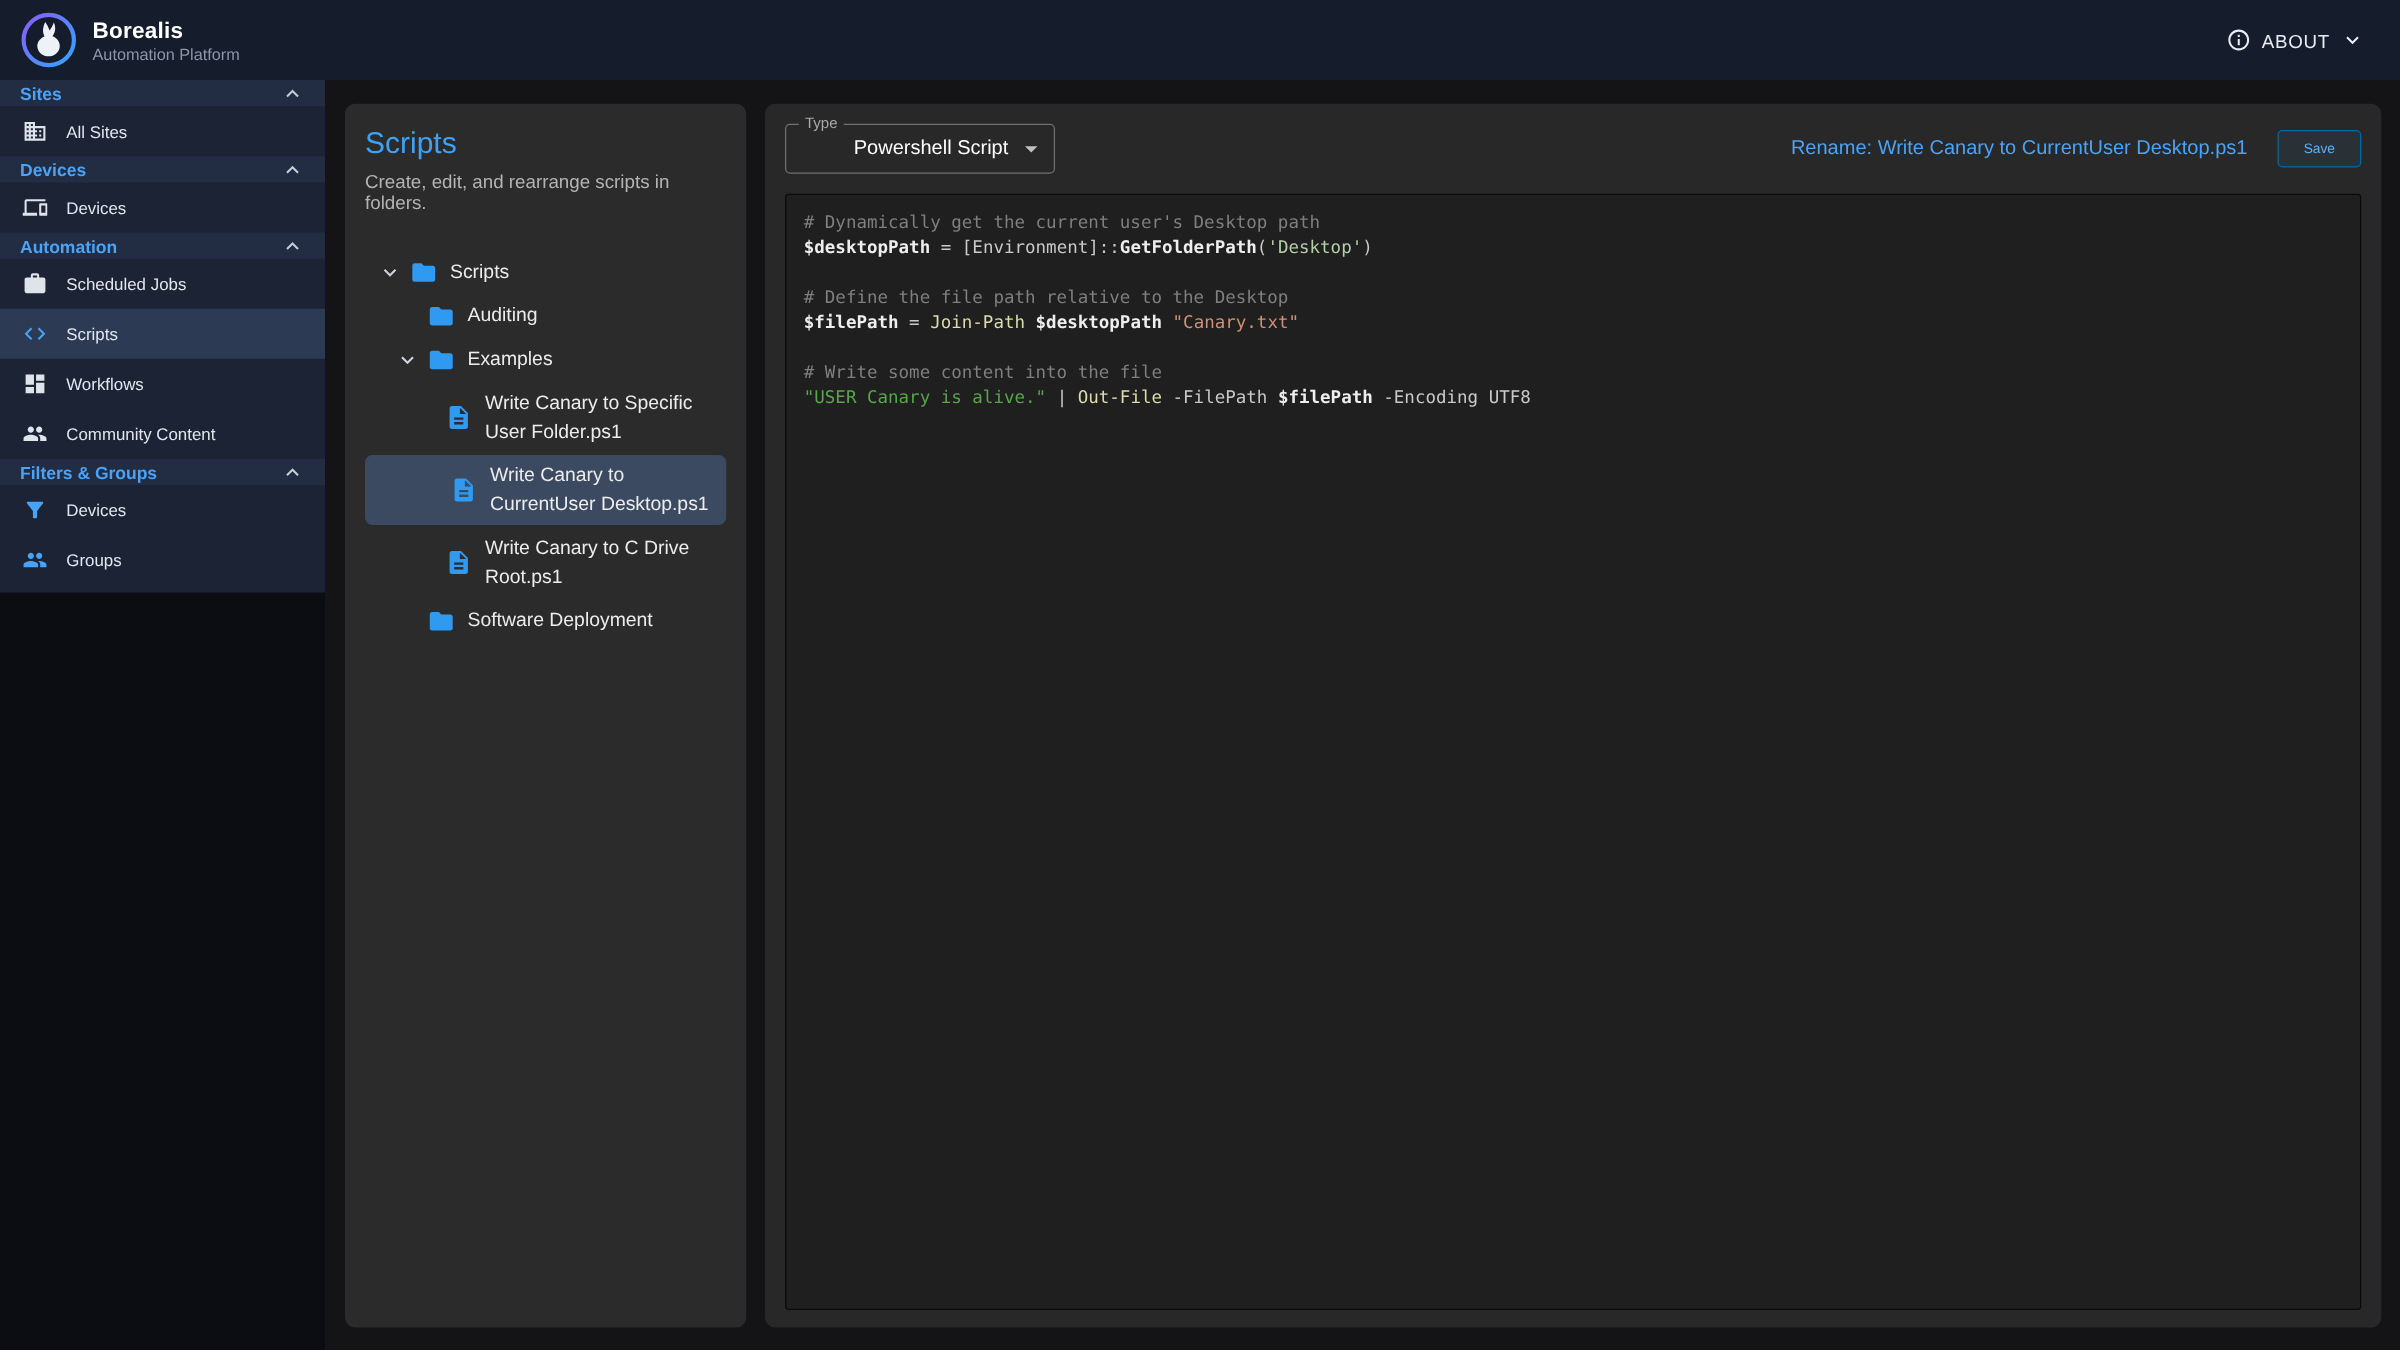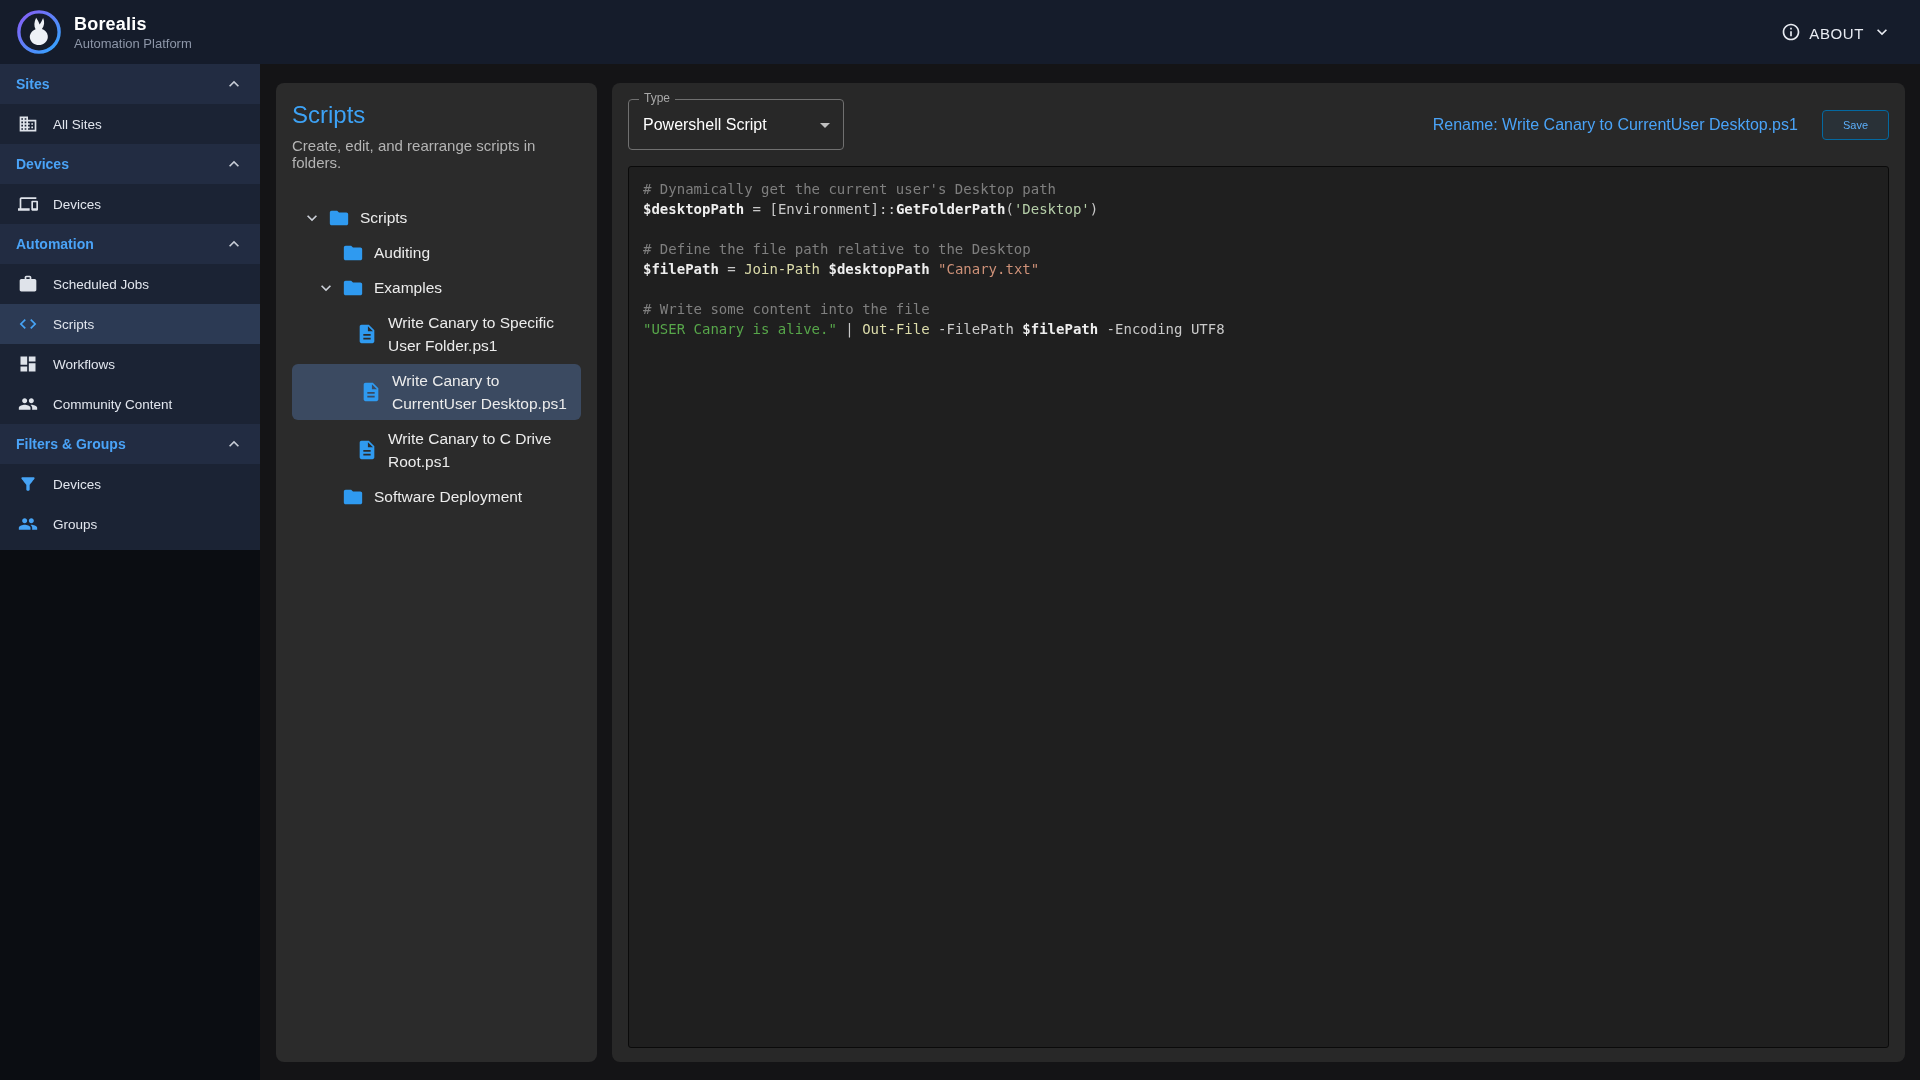--- a/index.html
+++ b/index.html
@@ -32,21 +32,21 @@
   .icon-20 svg { width: 20px; height: 20px; }
   .icon-24 svg { width: 24px; height: 24px; }
 
   
   .body-row { display: flex; flex: 1; min-height: 0; }
 
   
   .sidebar { width: 260px; flex: 0 0 260px; background: #0b0d12; }
   .sidebar-nav { background: #1b2334; padding-bottom: 6px; }
   .nav-section-header {
-    height: 40px; display: flex; align-items: center; justify-content: space-between;
+    height: 21px; display: flex; align-items: center; justify-content: space-between;
     padding: 0 16px; background: #222c42;
     color: #4aa3f7; font-size: 14px; font-weight: 700; cursor: pointer;
   }
   .nav-section-header .icon { color: #c7ccd6; }
   .nav-item {
     height: 40px; display: flex; align-items: center; gap: 15px;
     padding: 0 12px 0 18px; font-size: 13.5px; color: #e2e6ee; cursor: pointer;
   }
   .nav-item .icon { color: #dfe3ea; }
   .nav-icon svg { width: 20px; height: 20px; }
@@ -81,30 +81,30 @@
   .tree-label { font-size: 15.5px; line-height: 23px; color: #ececec; }
   .tree-row.file .tree-label { max-width: 178px; }
 
   
   .editor-panel {
     flex: 1; background: #282828; border-radius: 8px;
     padding: 14px 16px; display: flex; flex-direction: column; min-width: 0;
   }
   .editor-toolbar { display: flex; align-items: center; justify-content: space-between; margin: 2px 0 16px; }
   .type-select {
-    position: relative; width: 216px; height: 51px;
+    position: relative; width: 216px; height: 40px;
     border: 1px solid #707070; border-radius: 4px;
     display: flex; align-items: center; padding: 0 6px 0 14px;
     font-size: 16px; color: #ffffff; cursor: pointer;
   }
   .type-label {
     position: absolute; top: -9px; left: 10px; padding: 0 5px;
     background: #282828; font-size: 12px; color: #a9a9a9;
   }
-  .type-value { flex: 1; white-space: nowrap; }
+  .type-value { flex: 1; white-space: nowrap; margin-left: 40px; }
   .caret { color: #c0c0c0; margin-left: 4px; }
   .toolbar-right { display: flex; align-items: center; gap: 24px; }
   .rename-link { color: #4aa3f7; font-size: 16px; cursor: pointer; white-space: nowrap; }
   .save-btn {
     font-family: inherit; font-size: 11px; color: #5caef8;
     background: rgba(70,163,245,0.08);
     border: 1px solid #0369a1; border-radius: 4px;
     padding: 8px 20px; cursor: pointer;
   }
   .code-editor {

